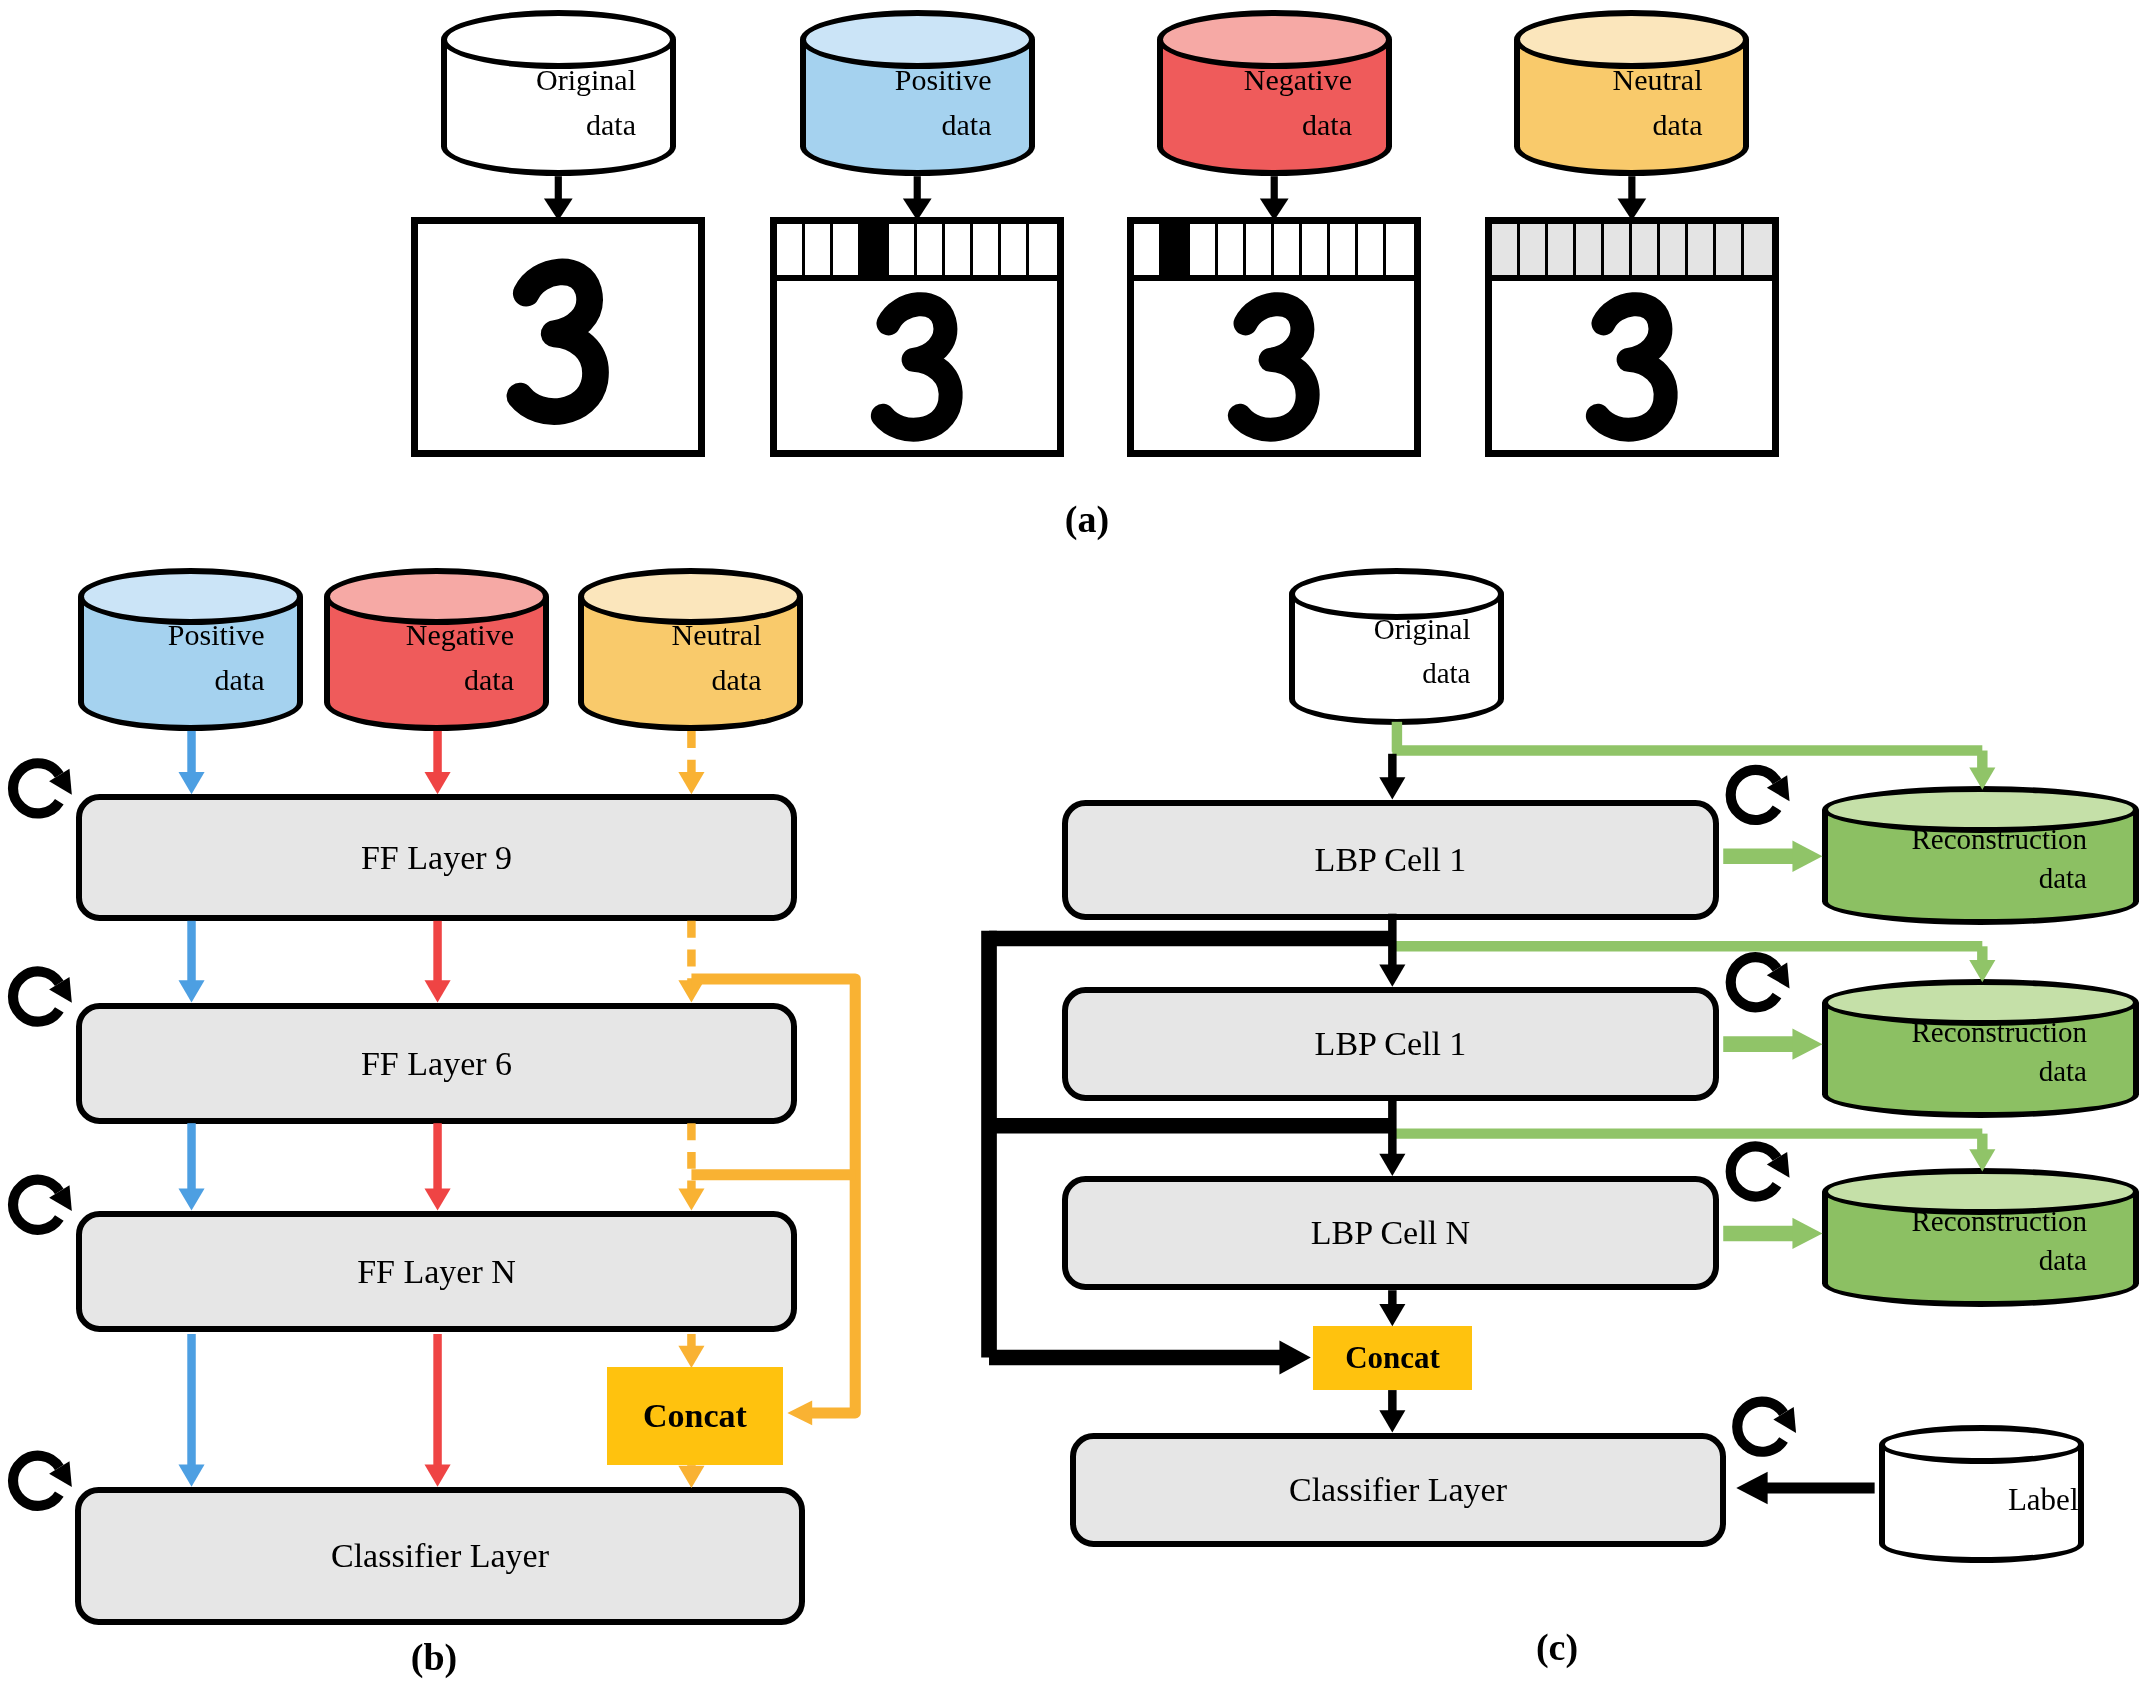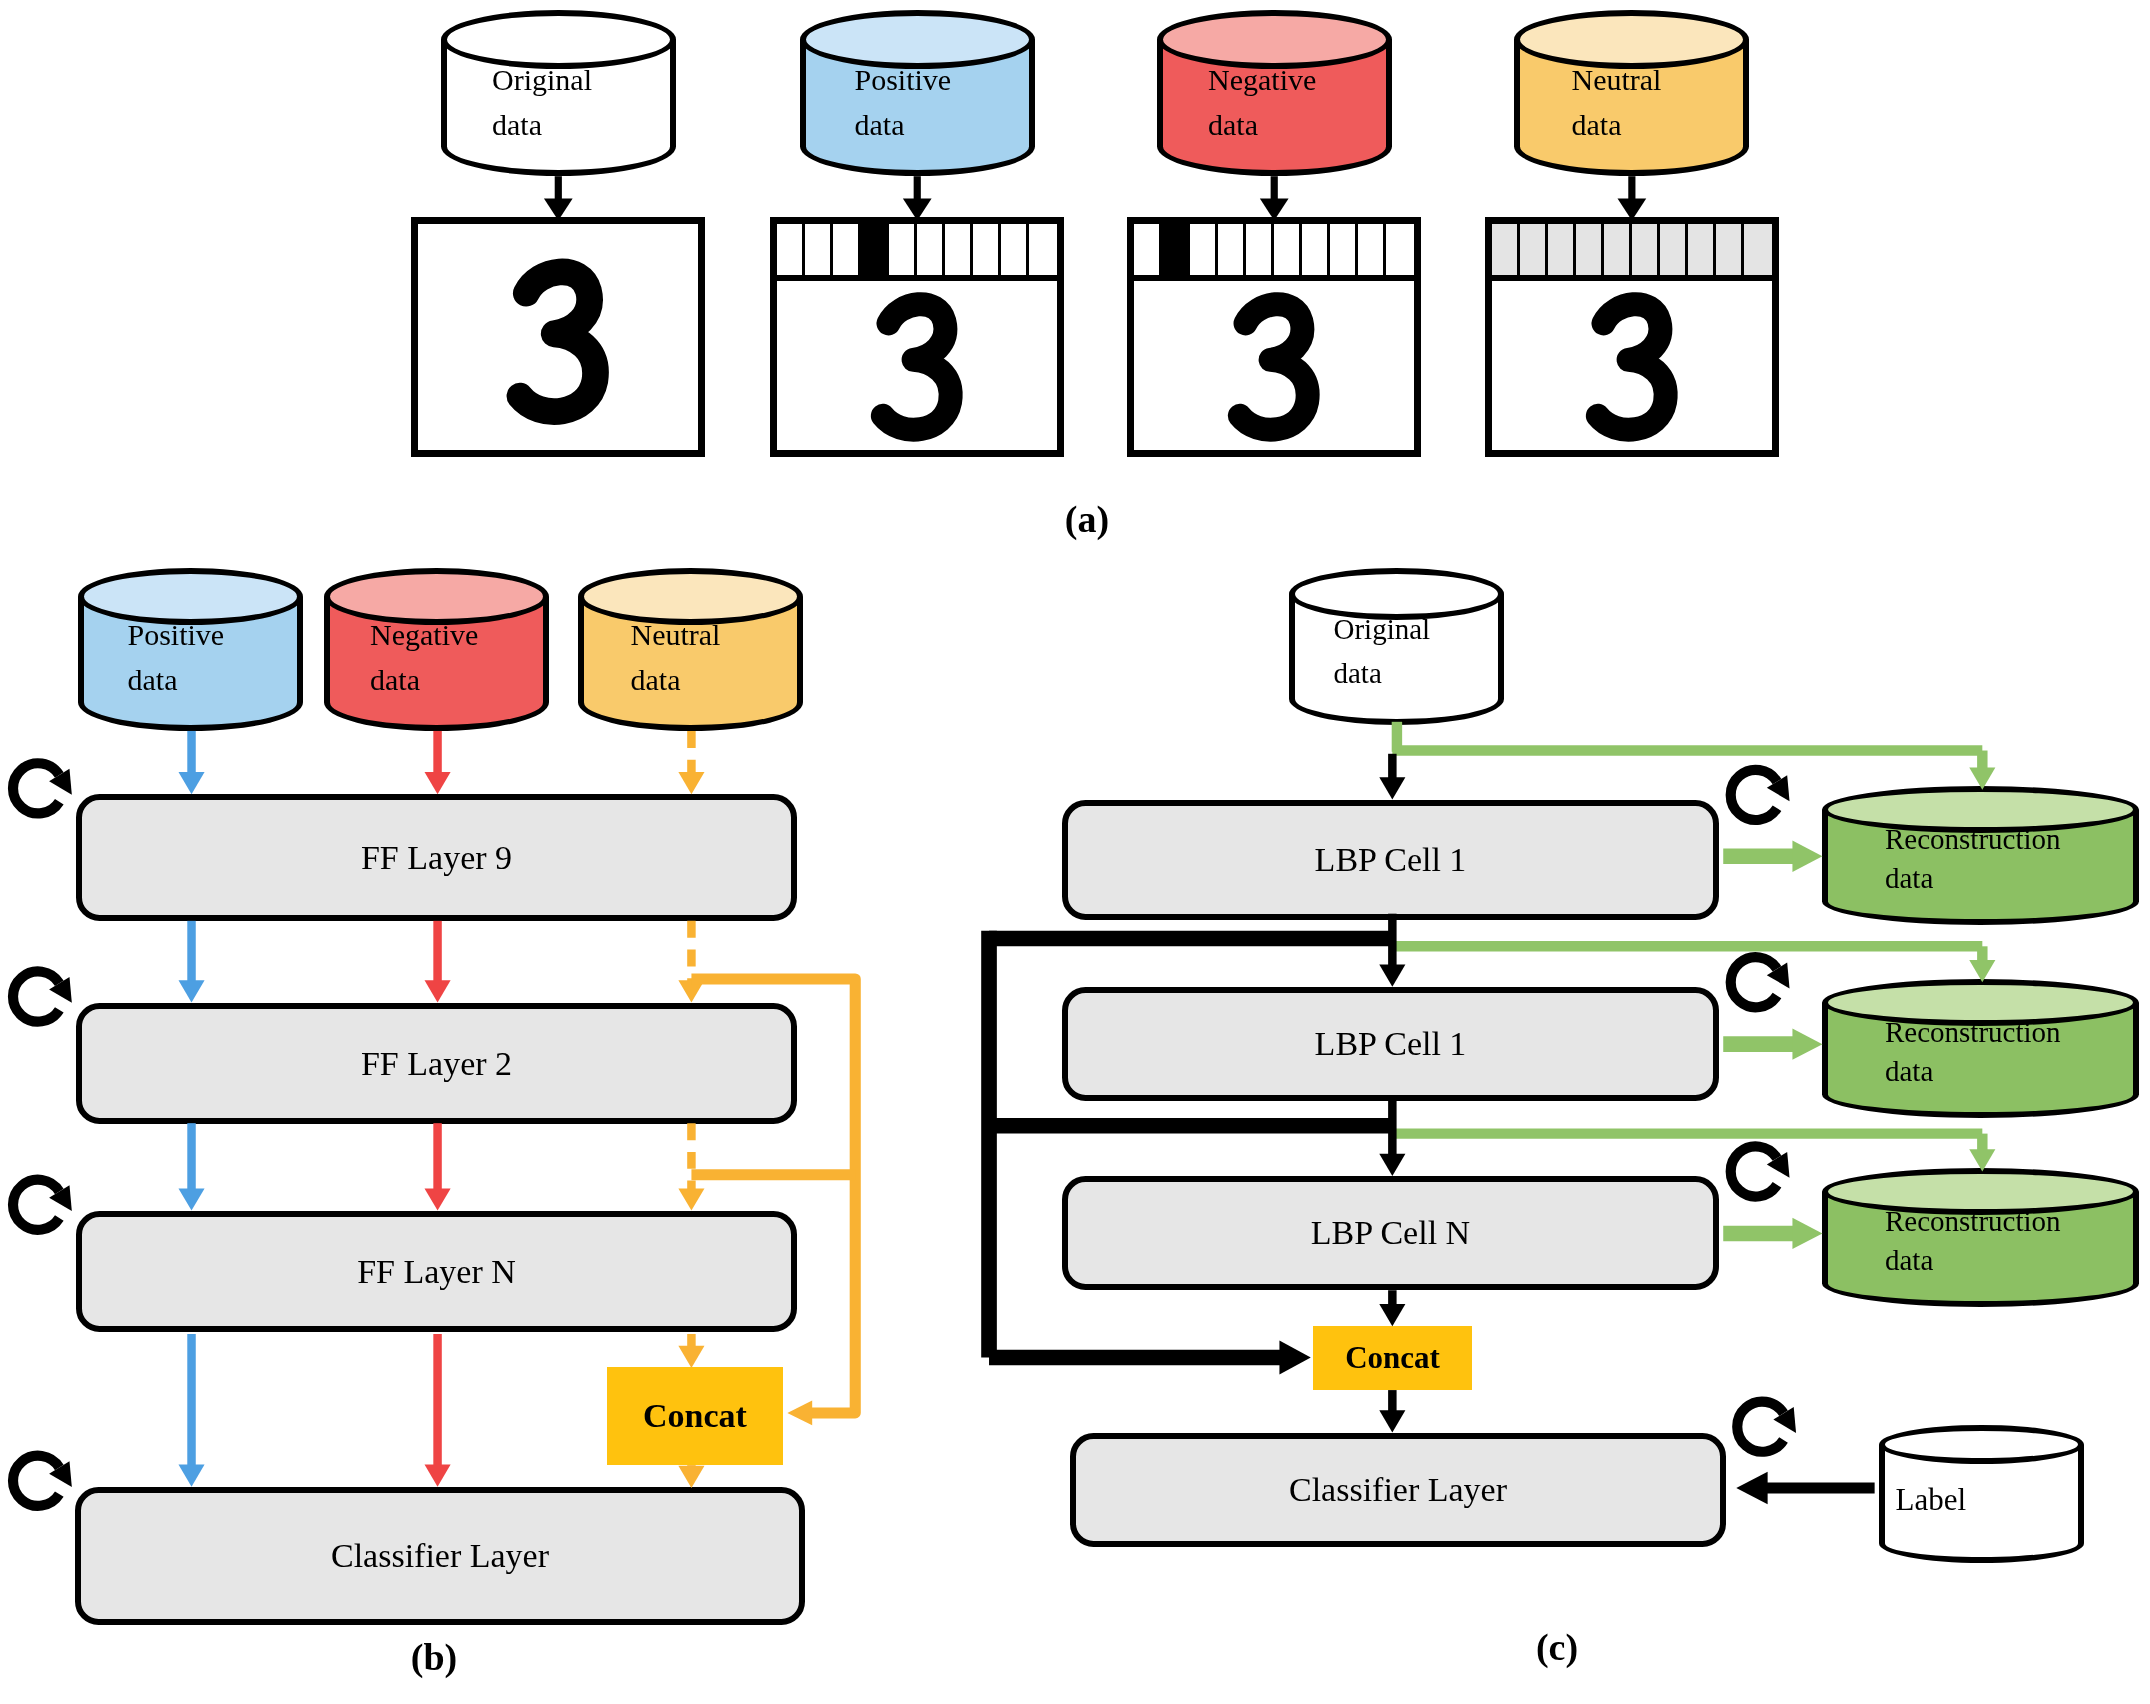--- a/index.html
+++ b/index.html
@@ -4,21 +4,21 @@
 <style>
   html,body{margin:0;padding:0;background:#fff}
   body{width:2151px;height:1704px;position:relative;overflow:hidden;
        font-family:"Liberation Serif",serif}
   
   .cyl{position:absolute}
   .cyl .top,.cyl .bot{position:absolute;left:0;right:0;border:6.5px solid #000;
         border-radius:50%;box-sizing:border-box}
   .cyl .mid{position:absolute;left:0;right:0;border-left:6.5px solid #000;
         border-right:6.5px solid #000;box-sizing:border-box}
-  .cyl .lbl{position:absolute;left:11px;right:0;text-align:left;z-index:3;
+  .cyl .lbl{position:absolute;left:11px;right:0;text-align:right;z-index:3;
         font-size:30px;line-height:1.5}
   .cyl .lbl .inner{margin:0 auto}
   
   .abox{position:absolute;background:#fff;border:7.8px solid #000;box-sizing:border-box}
   .strip{display:grid;grid-auto-flow:column;grid-auto-columns:1fr;height:51px;
          border-bottom:6.5px solid #000}
   .strip .cell{border-right:3.9px solid #000}
   .strip .cell:last-child{border-right:none}
   .cell.cw{background:#fff}.cell.cb{background:#000}.cell.cg{background:#E4E4E4}
   .digit{position:absolute;left:50%;transform:translateX(-50%)}
@@ -148,21 +148,21 @@
   <div class="top" style="height:57px;top:0;background:#FBE6BC"></div>
   <div class="lbl" style="top:44px">
       <div class="inner" style="width:131px">Neutral data</div>
     </div>
 </div>
 
 <div class="layer" style="left:76px;top:794px;width:721px;height:127px">
     <span>FF Layer 9</span>
   </div>
 <div class="layer" style="left:76px;top:1003px;width:721px;height:121px">
-    <span>FF Layer 2</span>
+    <span>FF Layer 6</span>
   </div>
 <div class="layer" style="left:76px;top:1211px;width:721px;height:121px">
     <span>FF Layer N</span>
   </div>
 <div class="concat" style="left:607px;top:1367px;width:176px;height:98px">
     <span>Concat</span>
   </div>
 <div class="layer" style="left:75px;top:1487px;width:730px;height:138px">
     <span>Classifier Layer</span>
   </div>

